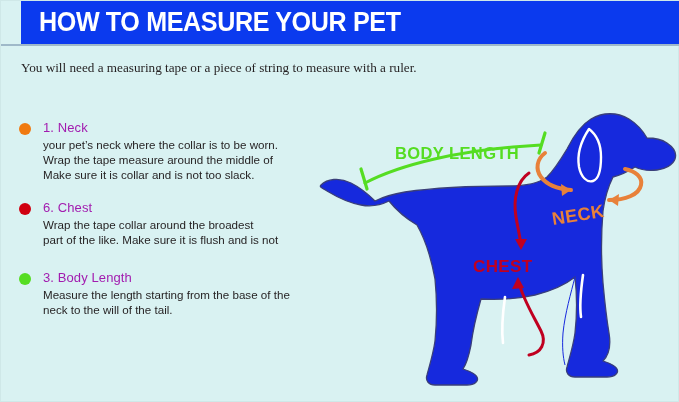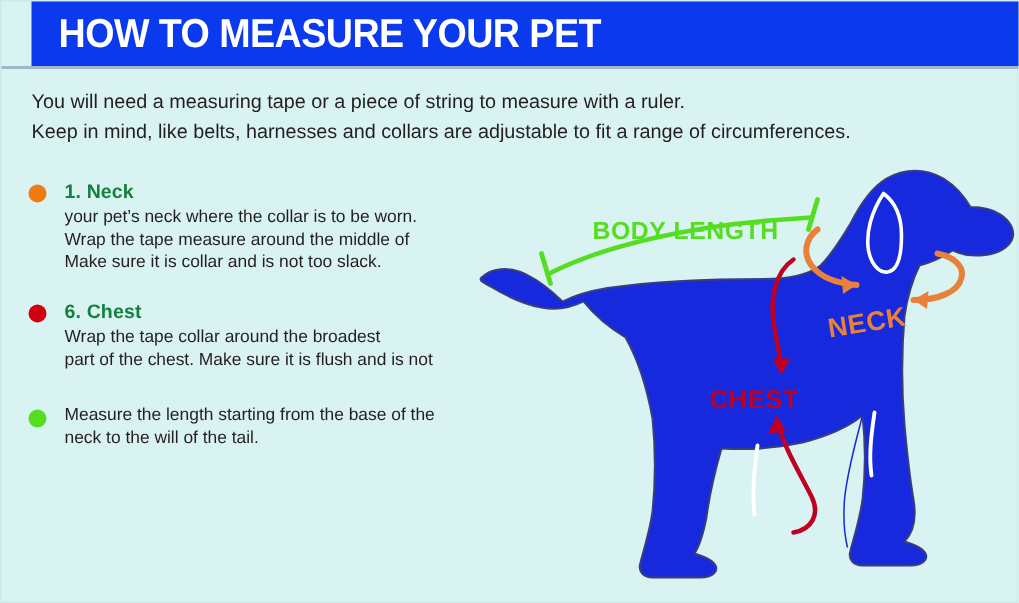--- a/index.html
+++ b/index.html
@@ -49,43 +49,43 @@
   
   .intro {
     position: absolute;
     left: 20px; top: 57px;
     width: 645px;
     color: #231f20;
     font-size: 13.2px;
     line-height: 20px;
     white-space: nowrap;
   }
-  .intro-line { display: block; }
+  .intro-line { display: block; font-family: Liberation Serif, serif; }
 
   
   .steps {
     position: absolute;
     left: 16px; top: 118px;
     width: 280px;
   }
   .step {
     position: relative;
     padding-left: 26px;
     margin-bottom: 14px;
   }
   .step-bullet {
     position: absolute;
     left: 2px; top: 4px;
     width: 12px; height: 12px;
     border-radius: 50%;
   }
   .step-title {
     font-size: 13px;
-    font-weight: bold;
-    color: #15803d;
+    font-weight: normal;
+    color: #a21caf;
     line-height: 17px;
     margin-bottom: 1px;
     letter-spacing: 0.1px;
   }
   .step-body {
     font-size: 11.6px;
     color: #231f20;
     line-height: 15.2px;
   }
   .step-body span { display: block; white-space: nowrap; }
@@ -103,46 +103,46 @@
 
 <div id="page">
 
   <div class="header-bar">
     <div class="header-title">HOW TO MEASURE YOUR PET</div>
   </div>
   <div class="header-underline"></div>
 
   <div class="intro">
     <span class="intro-line">You will need a measuring tape or a piece of string to measure with a ruler.</span>
-    <span class="intro-line">Keep in mind, like belts, harnesses and collars are adjustable to fit a range of circumferences.</span>
   </div>
 
   <div class="steps">
 
     <div class="step" style="margin-bottom:16px;">
       <span class="step-bullet" style="background:#f07a10;"></span>
       <div class="step-title">1. Neck</div>
       <div class="step-body">
         <span>your pet’s neck where the collar is to be worn.</span>
         <span>Wrap the tape measure around the middle of</span>
         <span>Make sure it is collar and is not too slack.</span>
       </div>
     </div>
 
     <div class="step" style="margin-bottom:22px;">
       <span class="step-bullet" style="background:#d00010;"></span>
       <div class="step-title">6. Chest</div>
       <div class="step-body">
         <span>Wrap the tape collar around the broadest</span>
-        <span>part of the chest. Make sure it is flush and is not</span>
+        <span>part of the like. Make sure it is flush and is not</span>
       </div>
     </div>
 
     <div class="step">
       <span class="step-bullet" style="background:#55dd22;"></span>
+      <div class="step-title">3. Body Length</div>
       <div class="step-body">
         <span>Measure the length starting from the base of the</span>
         <span>neck to the will of the tail.</span>
       </div>
     </div>
 
   </div>
 
   <div class="diagram">
     <svg width="383" height="296" viewBox="0 0 383 296" xmlns="http://www.w3.org/2000/svg">

